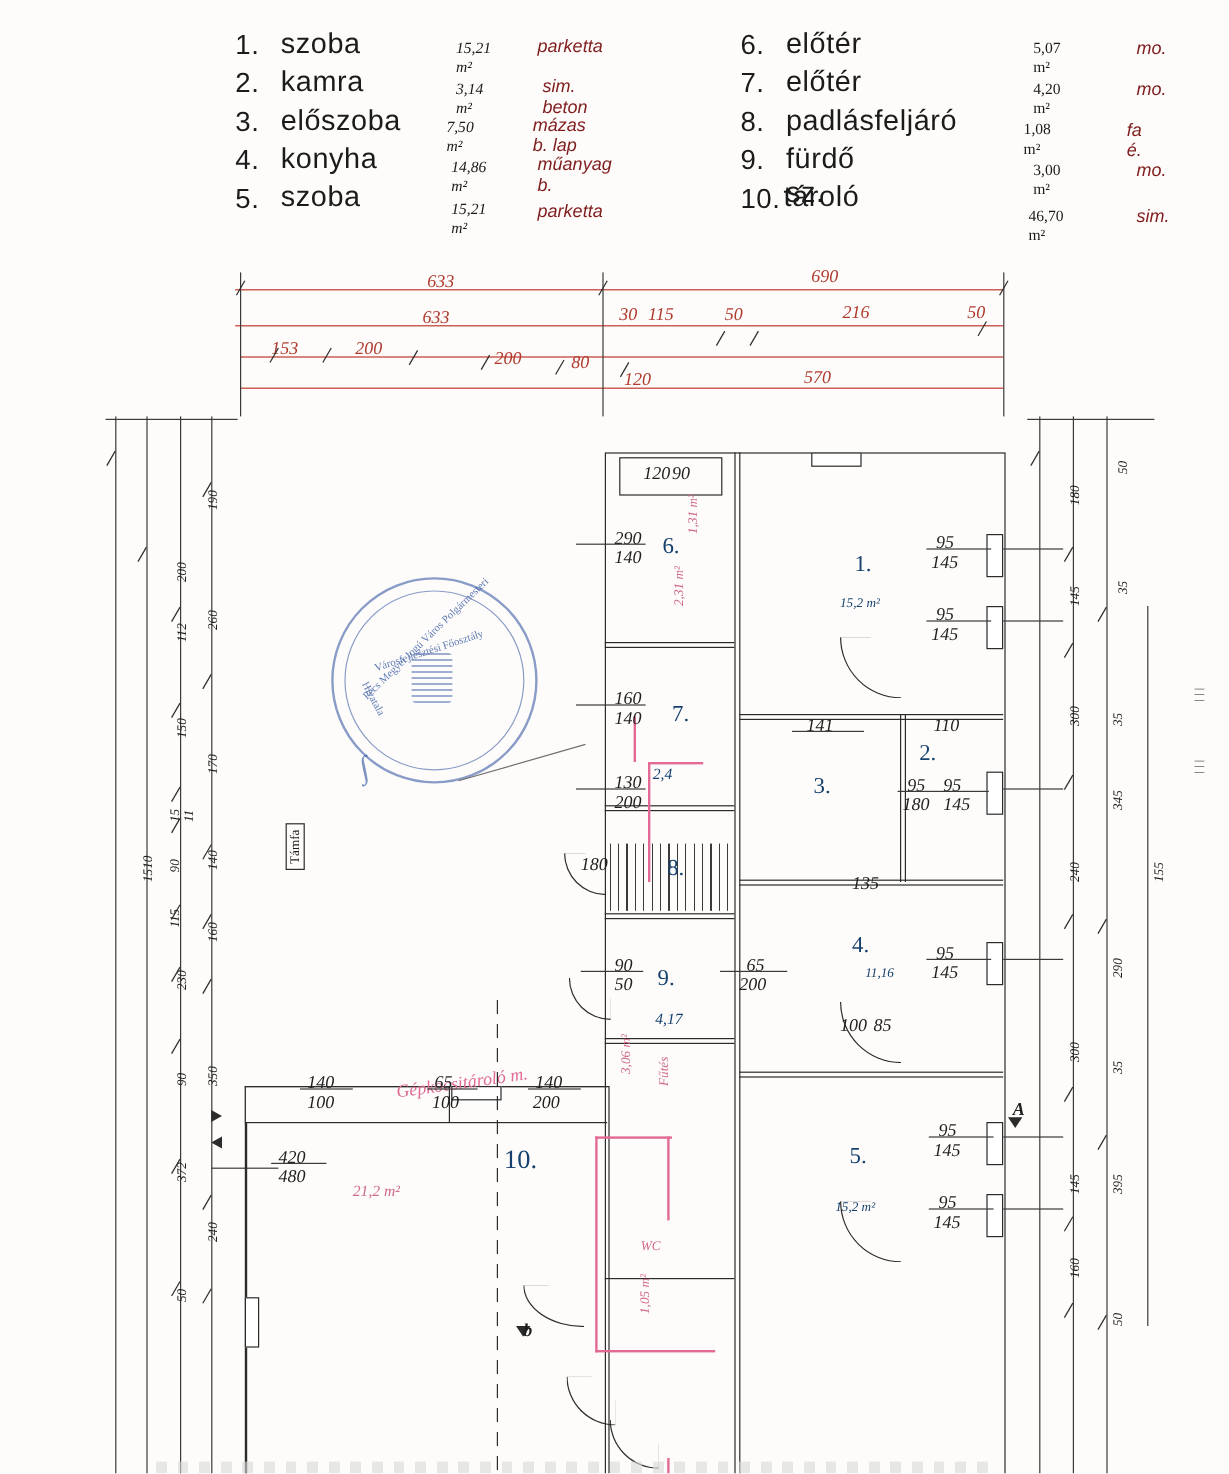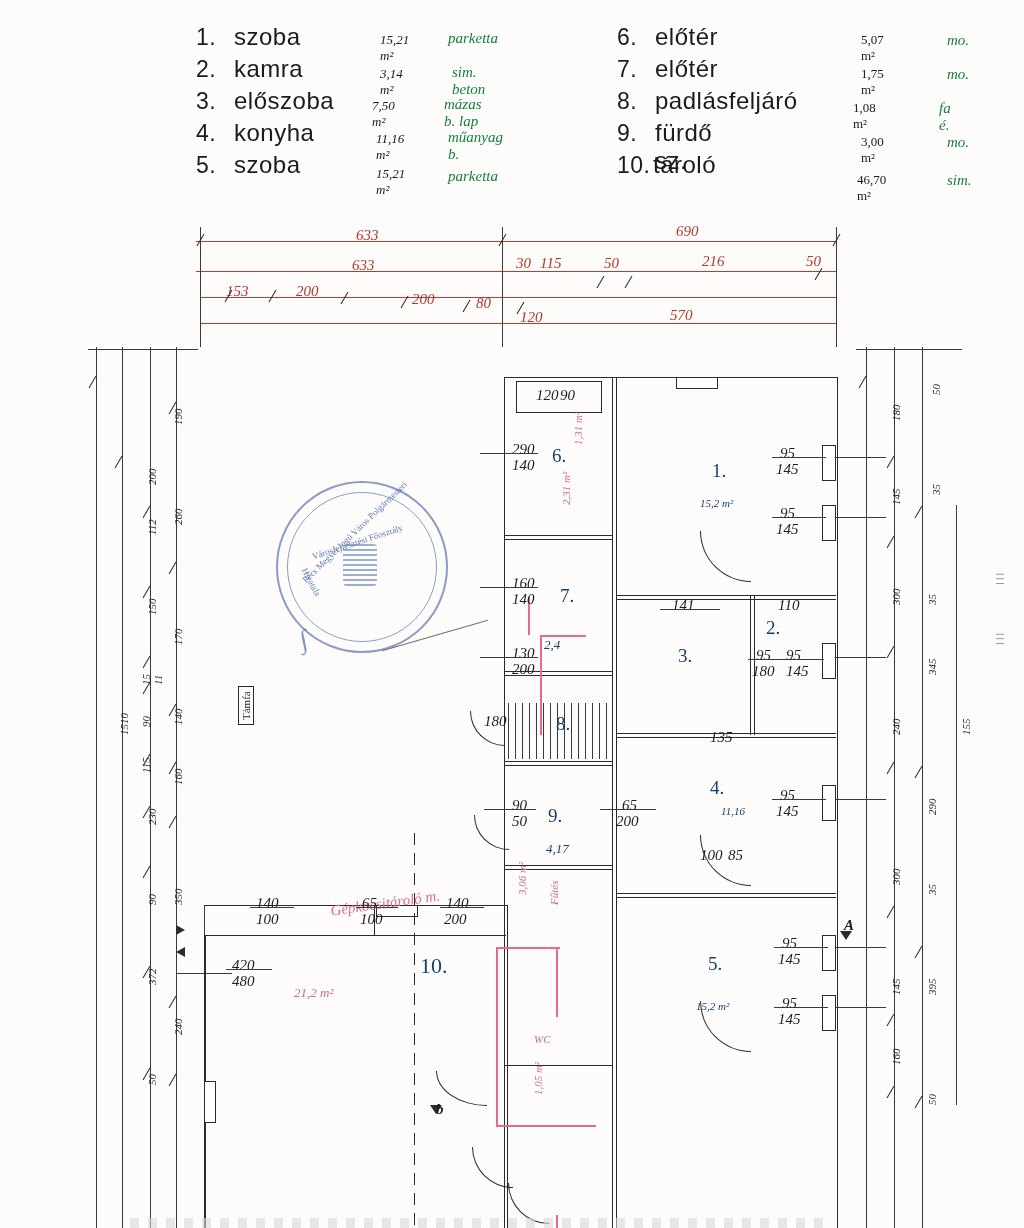--- a/index.html
+++ b/index.html
@@ -6,21 +6,21 @@
   body{font-family:"Liberation Sans",sans-serif;}
   #page{position:relative;width:1024px;height:1228px;background:#fdfcfa;overflow:hidden;}
 
   
   .legend{position:absolute;left:0;top:0;width:1024px;height:210px;}
   .leg-col{position:absolute;}
   .leg-row{position:relative;height:32px;}
   .leg-num{position:absolute;left:0;top:0;font-size:23px;color:#1b1b1b;letter-spacing:.5px;}
   .leg-name{position:absolute;left:38px;top:-1px;font-size:24px;color:#1b1b1b;letter-spacing:.5px;}
   .leg-area{position:absolute;font-size:13px;color:#1b1b1b;font-family:"Liberation Serif",serif;font-style:italic;}
-  .leg-mat{position:absolute;font-size:15px;color:#15803d;font-family:Liberation Serif, serif;font-style:italic;}
+  .leg-mat{position:absolute;font-size:15px;color:#7f1d1d;font-family:Liberation Sans, sans-serif;font-style:italic;}
 
   
   .plan{position:absolute;left:0;top:205px;width:1024px;height:1023px;}
 
   .ln{position:absolute;background:#3a3a3a;}
   .ln.h{height:1px;}
   .ln.v{width:1px;}
   .ln.red{background:#c0392b;}
   .ln.thin{background:#6f6f6f;}
   .wall{position:absolute;border:1.6px solid #2b2b2b;background:transparent;}
@@ -70,42 +70,42 @@
       </div>
       <div class="leg-row">
         <span class="leg-num">3.</span>
         <span class="leg-name">előszoba</span>
         <span class="leg-area" style="left:176px;top:10px;">7,50 m²</span>
         <span class="leg-mat" style="left:248px;top:8px;">mázas b. lap</span>
       </div>
       <div class="leg-row">
         <span class="leg-num">4.</span>
         <span class="leg-name">konyha</span>
-        <span class="leg-area" style="left:180px;top:11px;">11,16 m²</span>
+        <span class="leg-area" style="left:180px;top:11px;">14,86 m²</span>
         <span class="leg-mat" style="left:252px;top:9px;">műanyag b.</span>
       </div>
       <div class="leg-row">
         <span class="leg-num">5.</span>
         <span class="leg-name">szoba</span>
         <span class="leg-area" style="left:180px;top:14px;">15,21 m²</span>
         <span class="leg-mat" style="left:252px;top:16px;">parketta</span>
       </div>
     </div>
 
     <div class="leg-col" style="left:617px;top:24px;">
       <div class="leg-row">
         <span class="leg-num">6.</span>
         <span class="leg-name">előtér</span>
         <span class="leg-area" style="left:244px;top:8px;font-style:normal;">5,07 m²</span>
         <span class="leg-mat" style="left:330px;top:8px;">mo.</span>
       </div>
       <div class="leg-row">
         <span class="leg-num">7.</span>
         <span class="leg-name">előtér</span>
-        <span class="leg-area" style="left:244px;top:10px;font-style:normal;">1,75 m²</span>
+        <span class="leg-area" style="left:244px;top:10px;font-style:normal;">4,20 m²</span>
         <span class="leg-mat" style="left:330px;top:10px;">mo.</span>
       </div>
       <div class="leg-row">
         <span class="leg-num">8.</span>
         <span class="leg-name">padlásfeljáró</span>
         <span class="leg-area" style="left:236px;top:12px;font-style:normal;">1,08 m²</span>
         <span class="leg-mat" style="left:322px;top:12px;">fa é.</span>
       </div>
       <div class="leg-row">
         <span class="leg-num">9.</span>

